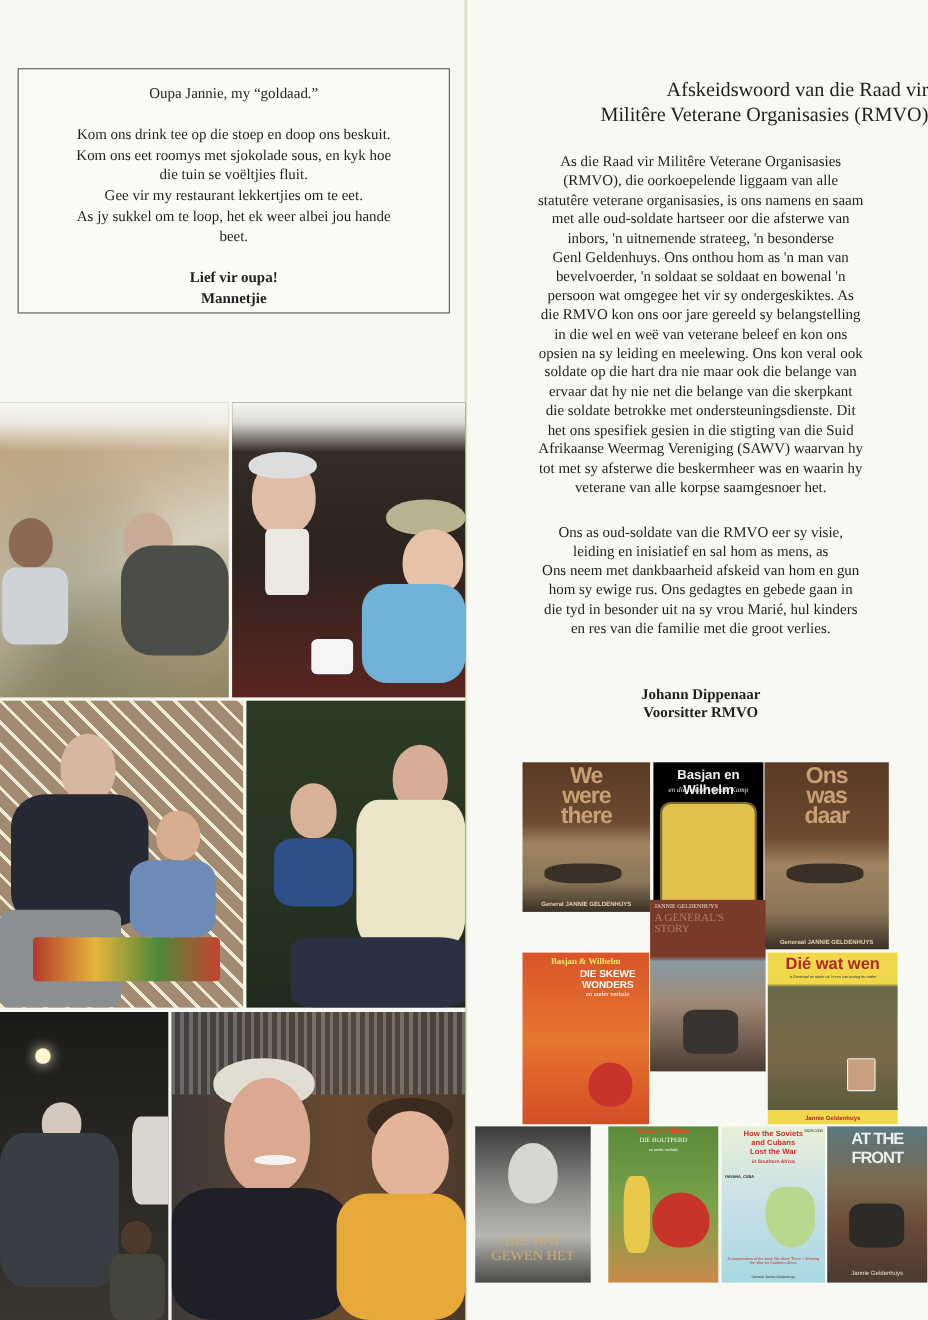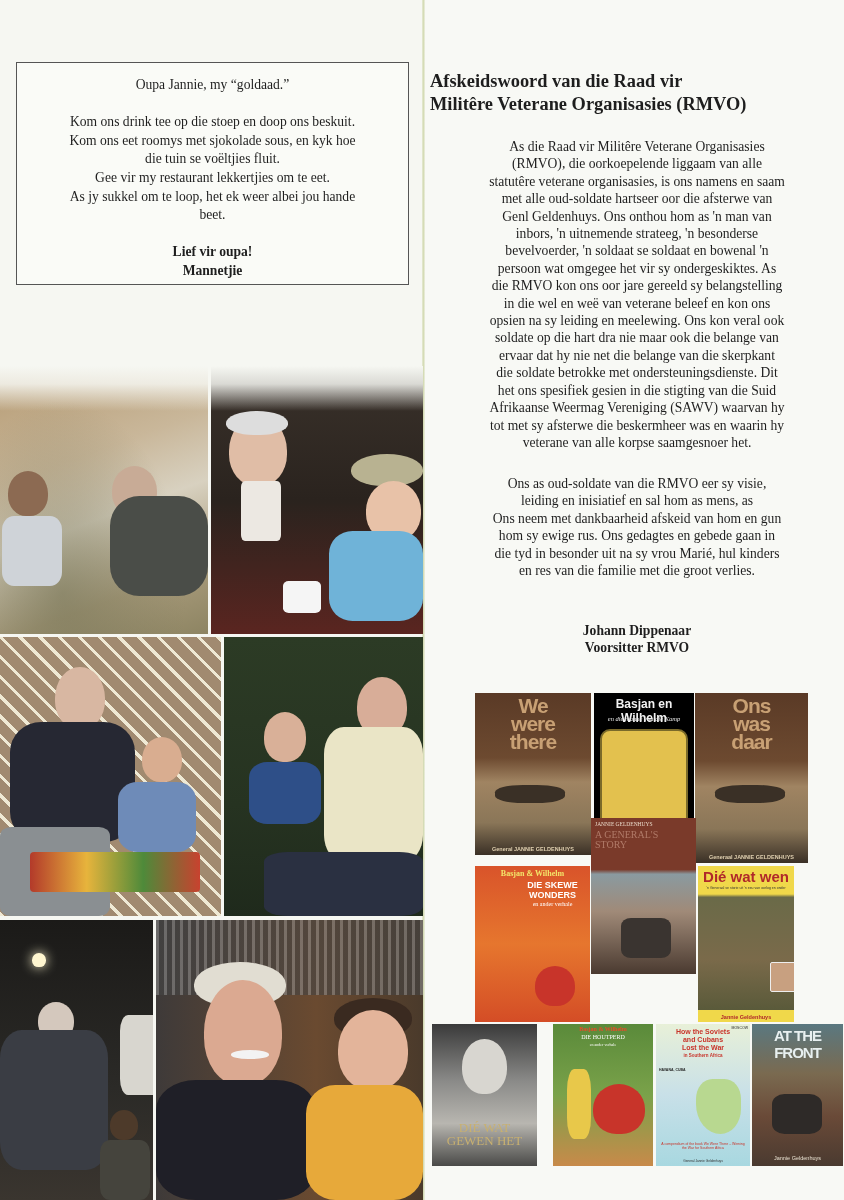--- a/index.html
+++ b/index.html
@@ -20,22 +20,22 @@
   .poem-box .sign { font-weight: bold; margin-top: 18.6px; }
 
   
   .photo { position: absolute; overflow: hidden; }
   .photo .shade { position: absolute; inset: 0; }
   .fade-top { position: absolute; left: 0; top: 0; width: 100%; height: 45px;
               background: linear-gradient(180deg, #f6f7f2 0%, rgba(246,247,242,0.85) 40%, rgba(246,247,242,0) 100%); }
   .fig { position: absolute; border-radius: 50% 50% 45% 45%; }
 
   
-  .heading { position: absolute; left: 430px; top: 70px; width: 414px; text-align: left;
-             font-weight: bold; font-size: 18.4px; line-height: 22.5px; }
+  .heading { position: absolute; left: 430px; top: 70px; width: 414px; text-align: right;
+             font-weight: normal; font-size: 18.4px; line-height: 22.5px; }
   .para { position: absolute; left: 430px; width: 414px; text-align: center;
           font-size: 13.6px; line-height: 17.4px; }
   .para .l { display: block; white-space: nowrap; }
   .signature { position: absolute; left: 430px; top: 622px; width: 414px; text-align: center;
                font-weight: bold; font-size: 13.6px; line-height: 17.4px; }
 
   
   .book { position: absolute; overflow: hidden; }
   .book .t { position: absolute; left: 0; width: 100%; text-align: center; }
   .sans { font-family: "Liberation Sans", "DejaVu Sans", sans-serif; }
@@ -116,22 +116,22 @@
 <div class="heading">
   <div>Afskeidswoord van die Raad vir</div>
   <div>Militêre Veterane Organisasies (RMVO)</div>
 </div>
 
 <div class="para" style="top:138px;">
   <span class="l">As die Raad vir Militêre Veterane Organisasies</span>
   <span class="l">(RMVO), die oorkoepelende liggaam van alle</span>
   <span class="l">statutêre veterane organisasies, is ons namens en saam</span>
   <span class="l">met alle oud-soldate hartseer oor die afsterwe van</span>
+  <span class="l">inbors, 'n uitnemende strateeg, 'n besonderse</span>
   <span class="l">Genl Geldenhuys.  Ons onthou hom as 'n man van</span>
-  <span class="l">inbors, 'n uitnemende strateeg, 'n besonderse</span>
   <span class="l">bevelvoerder, 'n soldaat se soldaat en bowenal 'n</span>
   <span class="l">persoon wat omgegee het vir sy ondergeskiktes. As</span>
   <span class="l">die RMVO kon ons oor jare gereeld sy belangstelling</span>
   <span class="l">in die wel en weë van veterane beleef en kon ons</span>
   <span class="l">opsien na sy leiding en meelewing. Ons kon veral ook</span>
   <span class="l">soldate op die hart dra nie maar ook die belange van</span>
   <span class="l">ervaar dat hy nie net die belange van die skerpkant</span>
   <span class="l">die soldate betrokke met ondersteuningsdienste. Dit</span>
   <span class="l">het ons spesifiek gesien in die stigting van die Suid</span>
   <span class="l">Afrikaanse Weermag Vereniging (SAWV) waarvan hy</span>
@@ -146,21 +146,21 @@
   <span class="l">hom sy ewige rus. Ons gedagtes en gebede gaan in</span>
   <span class="l">die tyd in besonder uit na sy vrou Marié, hul kinders</span>
   <span class="l">en res van die familie met die groot verlies.</span>
 </div>
 
 <div class="signature">
   <div>Johann Dippenaar</div>
   <div>Voorsitter RMVO</div>
 </div>
 
-<div class="book" style="left:475px;top:693px;width:116px;height:162px;background:linear-gradient(180deg,#5a3a26 0%,#6d4a30 40%,#a08462 55%,#8a7658 80%,#3a3026 100%);">
+<div class="book" style="left:475px;top:693px;width:116px;height:136px;background:linear-gradient(180deg,#5a3a26 0%,#6d4a30 40%,#a08462 55%,#8a7658 80%,#3a3026 100%);">
   <div class="t sans" style="top:4px;font-size:21px;line-height:18px;font-weight:bold;color:#c8a074;letter-spacing:-1px;">
     <div>We</div>
     <div>were</div>
     <div>there</div>
   </div>
   <div class="fig" style="left:20px;top:92px;width:70px;height:18px;background:#3a3026;border-radius:40%;"></div>
   <div class="t sans" style="bottom:3px;font-size:5.5px;font-weight:bold;color:#e0d0b0;">General JANNIE GELDENHUYS</div>
 </div>
 <div class="book" style="left:594px;top:693px;width:100px;height:170px;background:#000000;">
   <div class="t sans" style="top:4px;font-size:12px;font-weight:bold;color:#f2f2f2;">Basjan en Wilhelm</div>
@@ -188,21 +188,21 @@
   <div class="fig" style="left:60px;top:100px;width:40px;height:40px;background:#c8342a;"></div>
 </div>
 <div class="book" style="left:591px;top:818px;width:105px;height:156px;background:linear-gradient(180deg,#7a3a2a 0%,#7a3a2a 33%,#8a9aa0 36%,#a08a78 60%,#4a3a30 100%);">
   <div class="t" style="top:3px;font-size:5.5px;color:#e8d8c8;text-align:left;padding-left:4px;">JANNIE GELDENHUYS</div>
   <div class="t" style="top:12px;font-size:10px;line-height:10px;color:#b07a68;text-align:left;padding-left:4px;">
     <div>A GENERAL'S</div>
     <div>STORY</div>
   </div>
   <div class="fig" style="left:30px;top:100px;width:50px;height:40px;background:#3a3430;border-radius:20%;"></div>
 </div>
-<div class="book" style="left:698px;top:866px;width:96px;height:156px;background:linear-gradient(180deg,#f0d84a 0%,#f0d84a 18%,#6a6a48 20%,#7a6a4a 60%,#5a5a3a 92%,#f0d84a 92%);">
+<div class="book" style="left:698px;top:866px;width:118px;height:156px;background:linear-gradient(180deg,#f0d84a 0%,#f0d84a 18%,#6a6a48 20%,#7a6a4a 60%,#5a5a3a 92%,#f0d84a 92%);">
   <div class="t sans" style="top:2px;font-size:15px;font-weight:bold;color:#b0282a;">Dié wat wen</div>
   <div class="t sans" style="top:20px;font-size:3.5px;color:#333;">'n Generaal se storie uit 'n eeu van oorlog en onder</div>
   <div class="fig" style="left:72px;top:96px;width:26px;height:30px;background:#c8a080;border-radius:2px;border:1px solid #eee;"></div>
   <div class="t sans" style="bottom:2px;font-size:5.5px;font-weight:bold;color:#b0282a;">Jannie Geldenhuys</div>
 </div>
 
 <div class="book" style="left:432px;top:1024px;width:105px;height:142px;background:linear-gradient(180deg,#3a3a3a 0%,#8a8a88 40%,#b8b6b0 70%,#4a4a48 100%);">
   <div class="fig" style="left:30px;top:15px;width:45px;height:55px;background:#d8d6d0;"></div>
   <div class="t" style="top:97px;font-size:13px;line-height:13px;color:#c8b070;">
     <div>DIÉ WAT</div>

